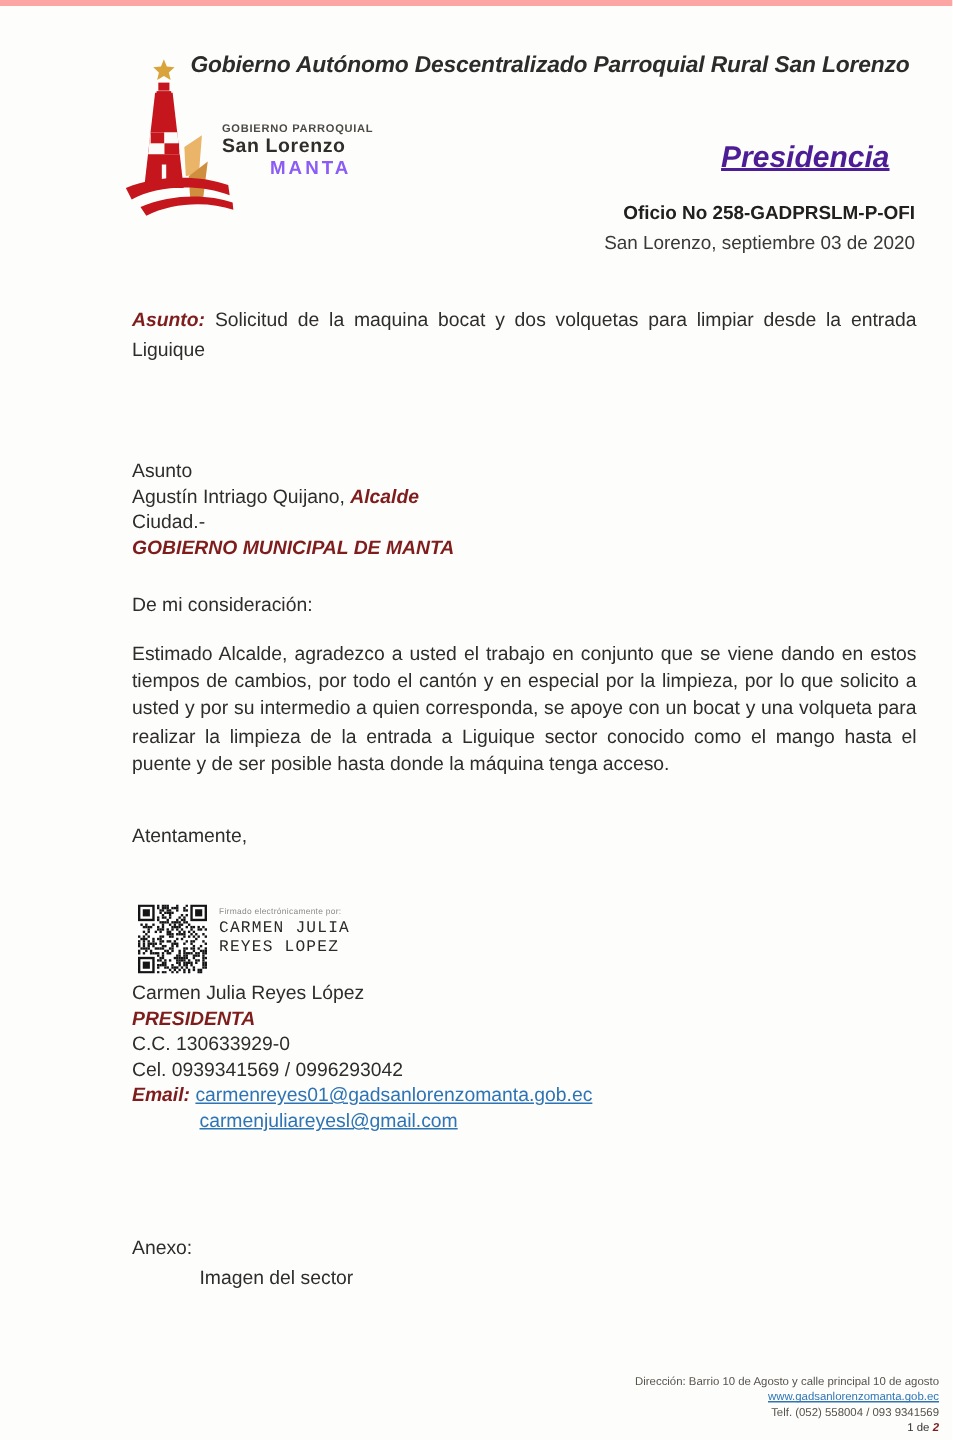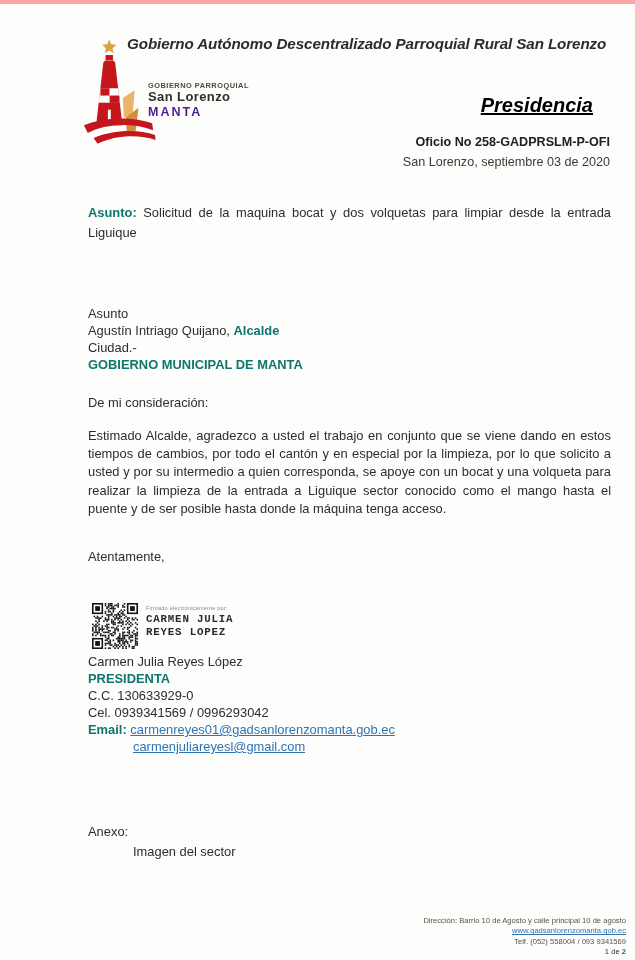--- a/index.html
+++ b/index.html
@@ -7,58 +7,58 @@
     position: relative;
     width: 635px;
     height: 960px;
     background: #fdfdfc;
     border-top: 4px solid #fca5a5;
     font-family: "Liberation Sans", sans-serif;
     color: #2e2d2b;
     overflow: hidden;
   }
   .abs { position: absolute; }
-  b, strong { color: #0f766e; }
+  b, strong { color: #7f1d1d; font-style: italic; }
 
   
   .org-title {
     left: 127px; top: 31px;
     font-size: 15.2px; font-weight: bold; font-style: italic;
     color: #2c2c2a; white-space: nowrap; letter-spacing: -0.1px;
     margin: 0;
   }
   .logo-svg { left: 80px; top: 33px; width: 78px; height: 120px; }
   .wordmark { left: 148px; top: 77px; }
   .wm1 { font-size: 7.4px; font-weight: bold; color: #4c4a45; letter-spacing: 0.5px; }
   .wm2 { font-size: 13px; font-weight: bold; color: #2f2e2a; letter-spacing: 0.4px; line-height: 1.05; }
-  .wm3 { font-size: 12.5px; font-weight: 800; color: #4c1d95; letter-spacing: 2px; margin-top: 1px; }
+  .wm3 { font-size: 12.5px; font-weight: 800; color: #8b5cf6; letter-spacing: 2px; margin-top: 1px; margin-left: 32px; }
 
   .dept-title {
     right: 42px; top: 90px;
     font-size: 20px; font-weight: bold; font-style: italic;
-    text-decoration: underline; color: #000000;
+    text-decoration: underline; color: #4c1d95;
   }
   .oficio-block { right: 25px; top: 129px; text-align: right; font-size: 12.6px; line-height: 19.5px; }
   .oficio-no { font-weight: bold; color: #21201e; }
   .place-date { color: #3a3936; }
 
   
   .subject   { left: 88px; top: 199px; width: 523px; font-size: 12.9px; line-height: 20px; text-align: justify; margin: 0; }
   .recipient { left: 88px; top: 301px; font-size: 12.9px; line-height: 17px; }
   .salutation{ left: 88px; top: 391px; font-size: 12.9px; }
   .body-par  { left: 88px; top: 423px; width: 523px; font-size: 12.9px; line-height: 18.2px; text-align: justify; margin: 0; }
   .closing   { left: 88px; top: 545px; font-size: 12.9px; }
 
   
   .qr { left: 92px; top: 599px; width: 46px; height: 46px; background: #fff; }
   .stamp { left: 146px; top: 601px; }
   .stamp-label { font-size: 5.6px; color: #8a8a86; letter-spacing: 0.2px; margin-bottom: 2px; }
   .stamp-name {
     font-family: "Liberation Mono", monospace;
-    font-size: 10.8px; font-weight: bold; color: #2a2a28;
+    font-size: 10.8px; font-weight: normal; color: #2a2a28;
     line-height: 12.5px; letter-spacing: 0.8px; white-space: nowrap;
   }
 
   
   .contact { left: 88px; top: 649px; font-size: 12.9px; line-height: 17px; }
   .indent { padding-left: 45px; }
   a.link { color: #2e74b5; text-decoration: underline; cursor: pointer; }
 
   .annex { left: 88px; top: 818px; font-size: 12.9px; line-height: 20px; }
 

